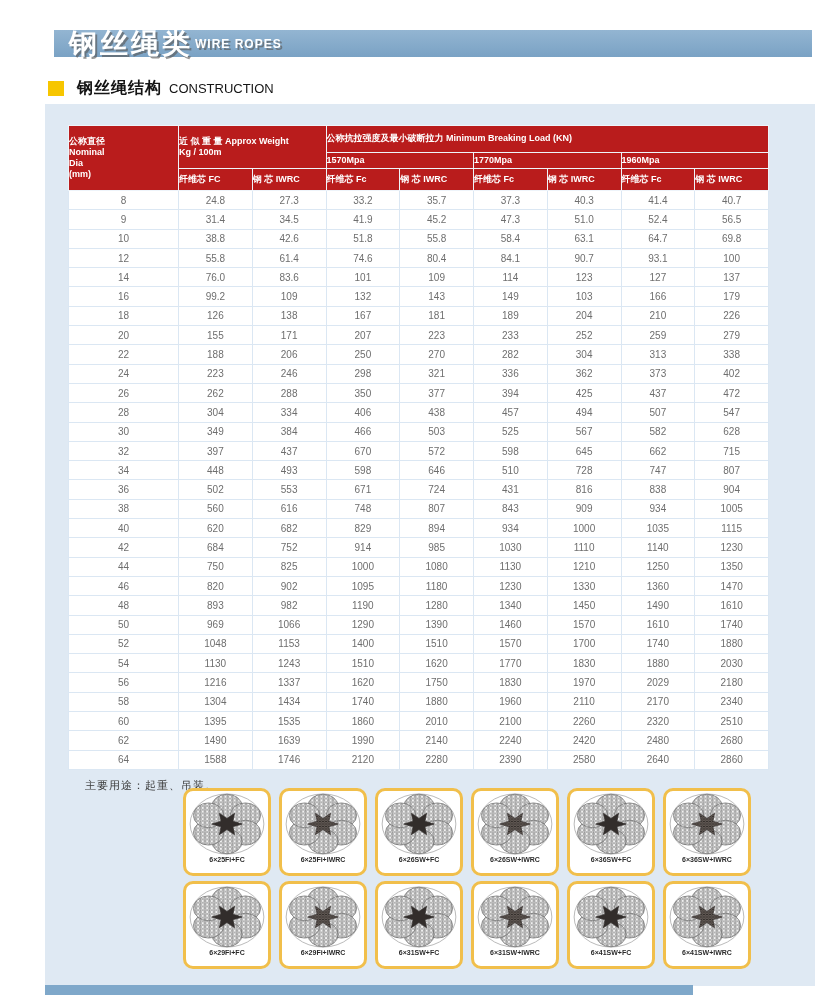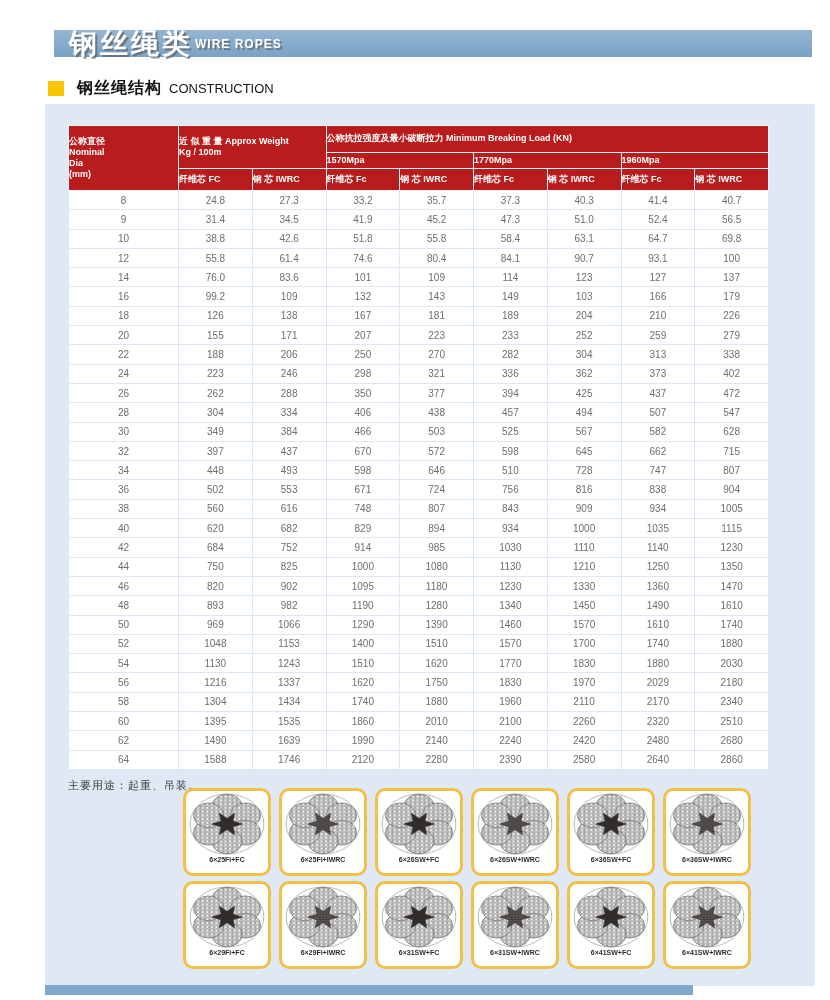--- a/index.html
+++ b/index.html
@@ -35,21 +35,21 @@
     font-size:9px;padding:1px 0;line-height:1.25;
   }
   .spec thead tr:nth-child(1) th{height:24px;}
   .spec thead tr:nth-child(2) th{height:13px;}
   .spec thead tr:nth-child(3) th{height:19px;}
   .spec td{
     background:#ffffff;border:1px solid #dbe7f3;color:#6e6e6e;
     font-size:10px;text-align:center;height:18.3px;padding:0;
   }
 
-  .usage{position:absolute;left:68px;top:778px;font-size:11px;color:#3a3a3a;letter-spacing:1px;}
+  .usage{position:absolute;left:85px;top:778px;font-size:11px;color:#3a3a3a;letter-spacing:1px;}
 
   .cards{position:absolute;left:183px;display:flex;gap:8px;}
   .cards.row1{top:788px;}
   .cards.row2{top:881px;}
   .card{
     width:82px;height:80px;background:#fff;border:3px solid #f1bf4b;border-radius:10px;
     display:flex;flex-direction:column;align-items:center;justify-content:flex-start;
     padding-top:2px;box-sizing:content-box;
   }
   .card-label{font-size:7px;font-weight:bold;color:#2b2b2b;margin-top:1px;white-space:nowrap;}
@@ -271,21 +271,21 @@
         <td>728</td>
         <td>747</td>
         <td>807</td>
       </tr>
       <tr>
         <td>36</td>
         <td>502</td>
         <td>553</td>
         <td>671</td>
         <td>724</td>
-        <td>756</td>
+        <td>431</td>
         <td>816</td>
         <td>838</td>
         <td>904</td>
       </tr>
       <tr>
         <td>38</td>
         <td>560</td>
         <td>616</td>
         <td>748</td>
         <td>807</td>

